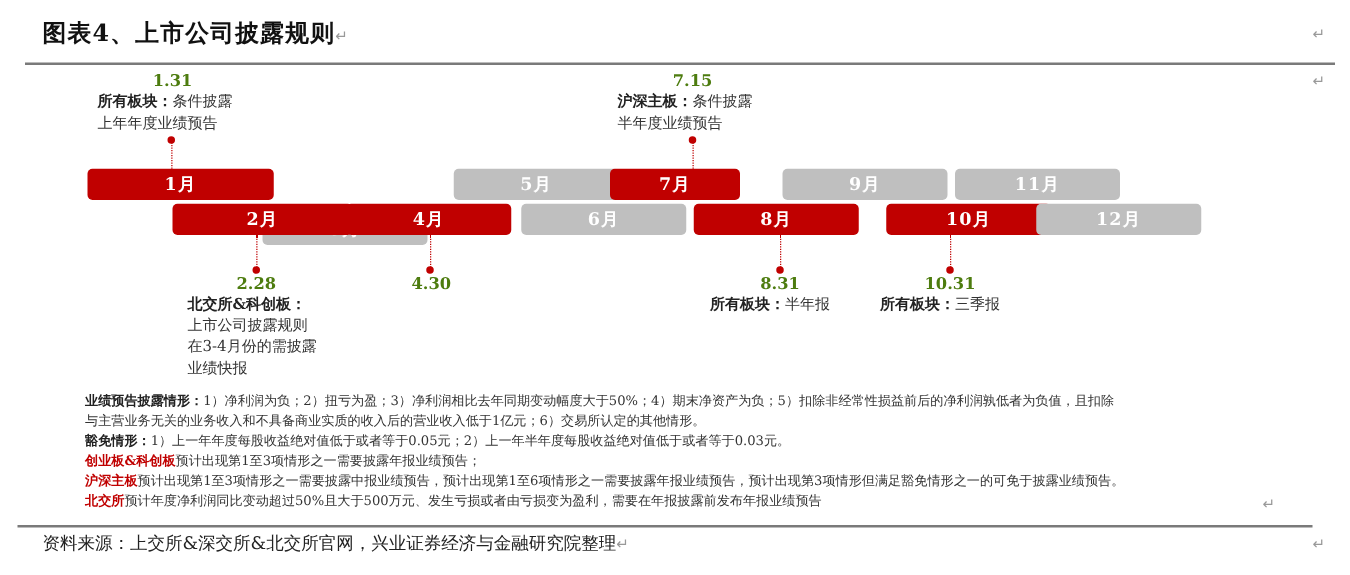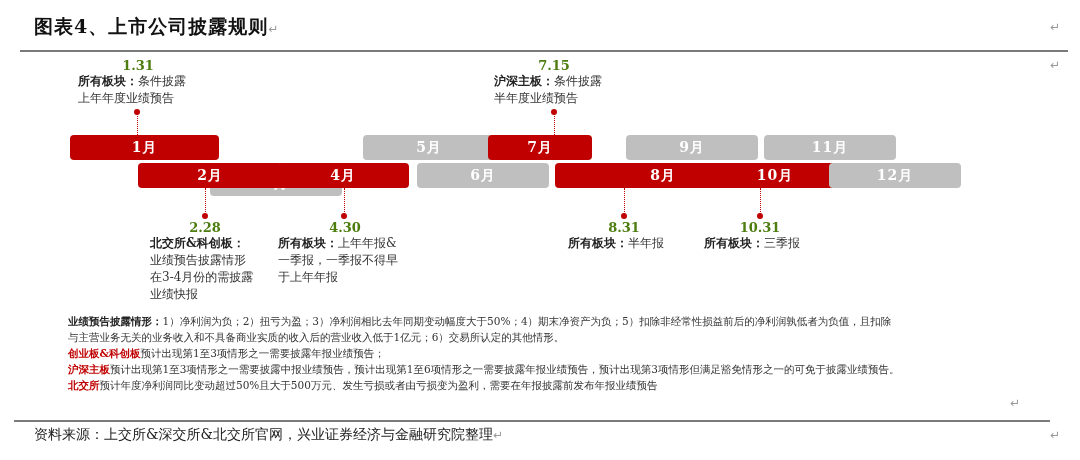--- a/index.html
+++ b/index.html
@@ -56,66 +56,62 @@
 <div class="abs bar red" style="left:70px;top:135px;width:149px;">1月</div>
 <div class="abs bar grey" style="left:210px;top:135px;width:132px;margin-top:36px;">3月</div>
 <div class="abs bar grey" style="left:350px;top:135px;width:132px;margin-left:13px;">5月</div>
 <div class="abs bar red" style="left:488px;top:135px;width:104px;">7月</div>
 <div class="abs bar grey" style="left:626px;top:135px;width:132px;">9月</div>
 <div class="abs bar grey" style="left:764px;top:135px;width:132px;">11月</div>
 
 <div class="abs bar red" style="left:138px;top:163px;width:144px;">2月</div>
 <div class="abs bar red" style="left:277px;top:163px;width:132px;">4月</div>
 <div class="abs bar grey" style="left:417px;top:163px;width:132px;">6月</div>
-<div class="abs bar red" style="left:555px;top:163px;width:132px;padding-left:42px;">8月</div>
+<div class="abs bar red" style="left:555px;top:163px;width:132px;">8月</div>
 <div class="abs bar red" style="left:693px;top:163px;width:132px;margin-left:16px;">10月</div>
 <div class="abs bar grey" style="left:829px;top:163px;width:132px;">12月</div>
 
 <div class="abs vline" style="left:205px;top:188px;height:26px;"></div>
 <div class="abs dot" style="left:202px;top:213px;"></div>
 <div class="abs vline" style="left:344px;top:188px;height:26px;"></div>
 <div class="abs dot" style="left:341px;top:213px;"></div>
 <div class="abs vline" style="left:624px;top:188px;height:26px;"></div>
 <div class="abs dot" style="left:621px;top:213px;"></div>
 <div class="abs vline" style="left:760px;top:188px;height:26px;"></div>
 <div class="abs dot" style="left:757px;top:213px;"></div>
 
 <div class="abs" style="left:150px;top:220px;width:130px;">
   <div class="date" style="width:110px;">2.28</div>
   <div class="note">
     <b>北交所&amp;科创板：</b><br>
-    <span>业绩预告披露情形</span><br>
+    <span>上市公司披露规则</span><br>
     <span>在3-4月份的需披露</span><br>
     <span>业绩快报</span>
   </div>
 </div>
 <div class="abs" style="left:278px;top:220px;width:150px;">
   <div class="date" style="width:134px;">4.30</div>
-  <div class="note">
-    <b>所有板块：</b><span>上年年报&amp;</span><br>
-    <span>一季报，一季报不得早</span><br>
-    <span>于上年年报</span>
-  </div>
 </div>
 <div class="abs" style="left:568px;top:220px;width:130px;">
   <div class="date" style="width:112px;">8.31</div>
   <div class="note">
     <b>所有板块：</b><span>半年报</span>
   </div>
 </div>
 <div class="abs" style="left:704px;top:220px;width:130px;">
   <div class="date" style="width:112px;">10.31</div>
   <div class="note">
     <b>所有板块：</b><span>三季报</span>
   </div>
 </div>
 
 <div class="abs rules">
   <div><span class="k">业绩预告披露情形：</span><span>1）净利润为负；2）扭亏为盈；3）净利润相比去年同期变动幅度大于50%；4）期末净资产为负；5）扣除非经常性损益前后的净利润孰低者为负值，且扣除</span></div>
   <div>与主营业务无关的业务收入和不具备商业实质的收入后的营业收入低于1亿元；6）交易所认定的其他情形。</div>
+  <div><span class="k">豁免情形：</span><span>1）上一年年度每股收益绝对值低于或者等于0.05元；2）上一年半年度每股收益绝对值低于或者等于0.03元。</span></div>
   <div><span class="kr">创业板&amp;科创板</span><span>预计出现第1至3项情形之一需要披露年报业绩预告；</span></div>
   <div><span class="kr">沪深主板</span><span>预计出现第1至3项情形之一需要披露中报业绩预告，预计出现第1至6项情形之一需要披露年报业绩预告，预计出现第3项情形但满足豁免情形之一的可免于披露业绩预告。</span></div>
   <div><span class="kr">北交所</span><span>预计年度净利润同比变动超过50%且大于500万元、发生亏损或者由亏损变为盈利，需要在年报披露前发布年报业绩预告</span></div>
 </div>
 <div class="abs ret" style="left:1010px;top:396px;">↵</div>
 
 <div class="abs rule" style="left:14px;top:420px;width:1036px;"></div>
 <div class="abs source">
   <span>资料来源：上交所&amp;深交所&amp;北交所官网，兴业证券经济与金融研究院整理</span><span class="ret">↵</span>
 </div>

